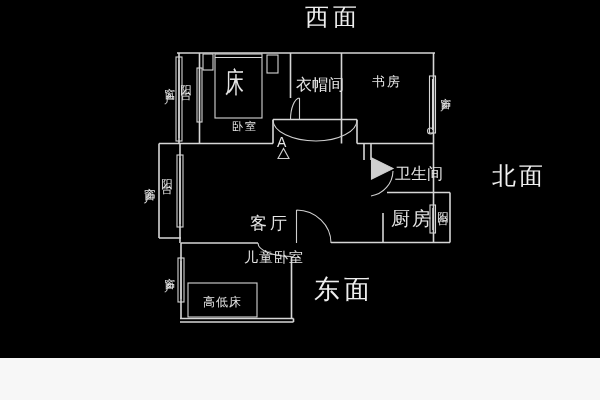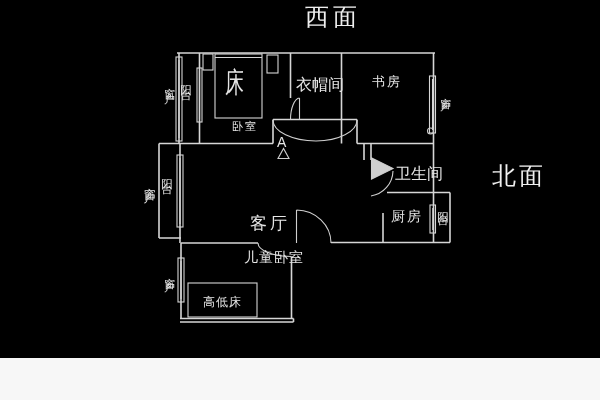--- a/index.html
+++ b/index.html
@@ -16,21 +16,21 @@
   #lbl-south{left:96px;top:126px;letter-spacing:3px;}
   #lbl-north{left:492px;top:163px;letter-spacing:3px;}
   #lbl-east{left:314px;top:276px;font-size:26px;}
   
   #lbl-bed{left:225px;top:68px;font-size:21px;transform:scale(.9,1.35);transform-origin:top left;}
   #lbl-bedroom{left:232px;top:121px;font-size:11px;letter-spacing:2px;}
   #lbl-cloakroom{left:296px;top:77px;font-size:16px;}
   #lbl-study{left:372px;top:75px;font-size:13px;letter-spacing:2px;}
   #lbl-living{left:250px;top:175px;font-size:17px;letter-spacing:3px;margin-top:40px;}
   #lbl-bathroom{left:395px;top:166px;font-size:16px;}
-  #lbl-kitchen{left:391px;top:209px;font-size:14px;letter-spacing:2px;}
+  #lbl-kitchen{left:391px;top:209px;font-size:19px;letter-spacing:2px;}
   #lbl-children{left:216px;top:250px;font-size:14px;letter-spacing:1px;margin-left:28px;}
   #lbl-bunk{left:203px;top:296px;font-size:12px;letter-spacing:1px;font-family:Liberation Serif, serif;}
   #lbl-marker-a{left:277px;top:135px;font-size:14px;}
   
   #lbl-win-nw{left:163px;top:79px;font-size:11px;letter-spacing:5px;}
   #lbl-bal-nw{left:180px;top:76px;font-size:11.5px;letter-spacing:4px;}
   #lbl-win-sw{left:143px;top:178px;font-size:12px;letter-spacing:3px;}
   #lbl-bal-sw{left:161px;top:170px;font-size:11.5px;letter-spacing:4px;}
   #lbl-win-ne{left:439px;top:89px;font-size:11px;letter-spacing:2px;}
   #lbl-bal-se{left:437px;top:203px;font-size:11.5px;letter-spacing:2px;}
@@ -113,20 +113,21 @@
       </g>
 
       <g stroke="#cfcfcf" stroke-width="1.1" fill="none">
         <circle cx="430.5" cy="131" r="3"></circle>
         <path d="M283.5 148.5 L278 158.5 L289 158.5 Z"></path>
       </g>
     </svg>
 
     <div class="lbl facade" id="lbl-west">西面</div>
     <div class="lbl facade" id="lbl-north">北面</div>
+    <div class="lbl facade" id="lbl-east">东面</div>
 
     <div class="lbl" id="lbl-bed">床</div>
     <div class="lbl" id="lbl-bedroom">卧室</div>
     <div class="lbl" id="lbl-cloakroom">衣帽间</div>
     <div class="lbl" id="lbl-study">书房</div>
     <div class="lbl" id="lbl-living">客厅</div>
     <div class="lbl" id="lbl-bathroom">卫生间</div>
     <div class="lbl" id="lbl-kitchen">厨房</div>
     <div class="lbl" id="lbl-children">儿童卧室</div>
     <div class="lbl" id="lbl-bunk">高低床</div>

